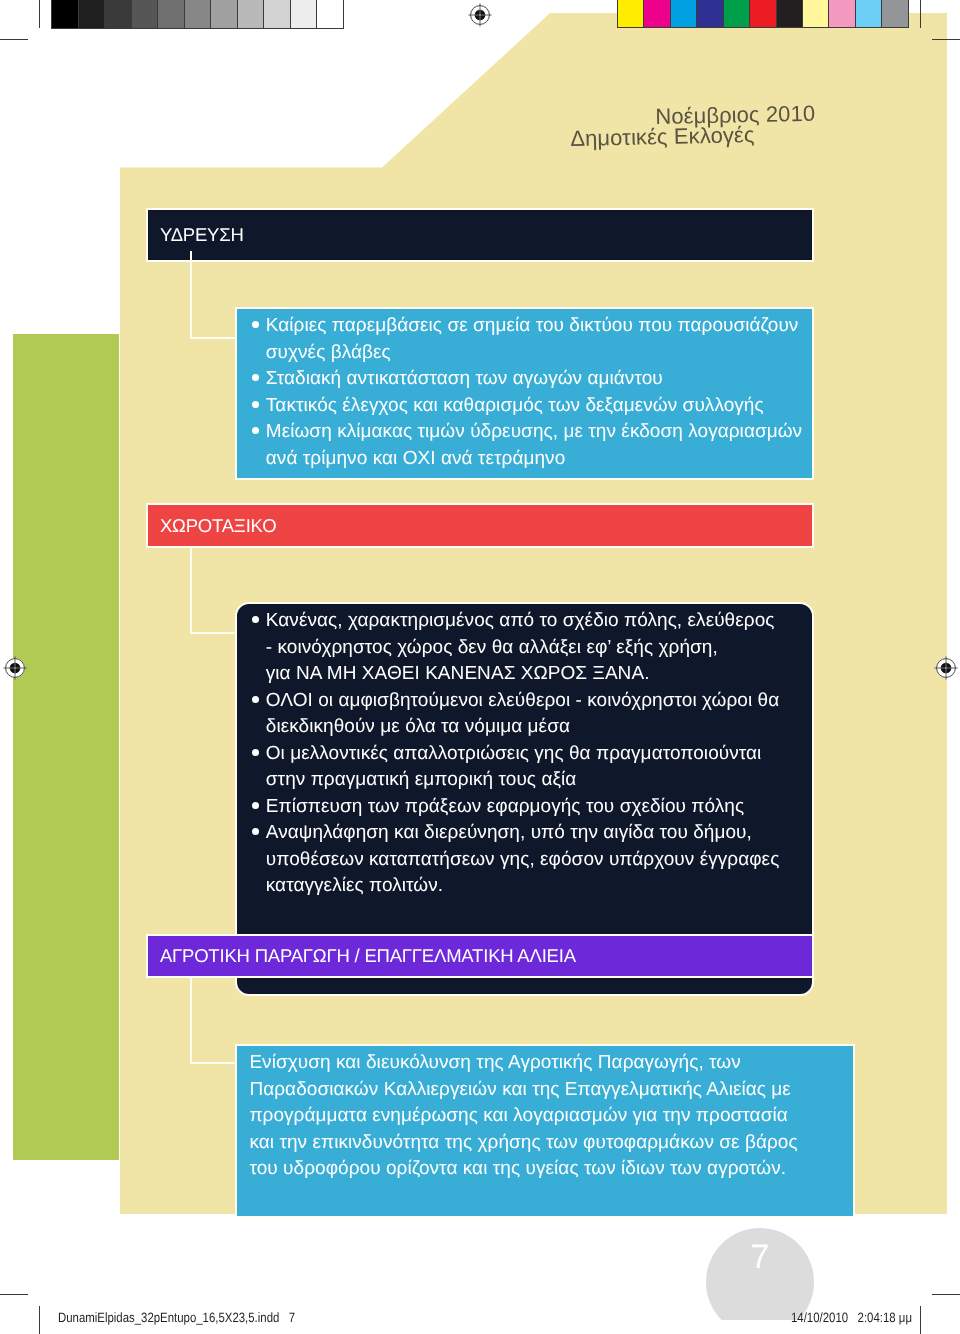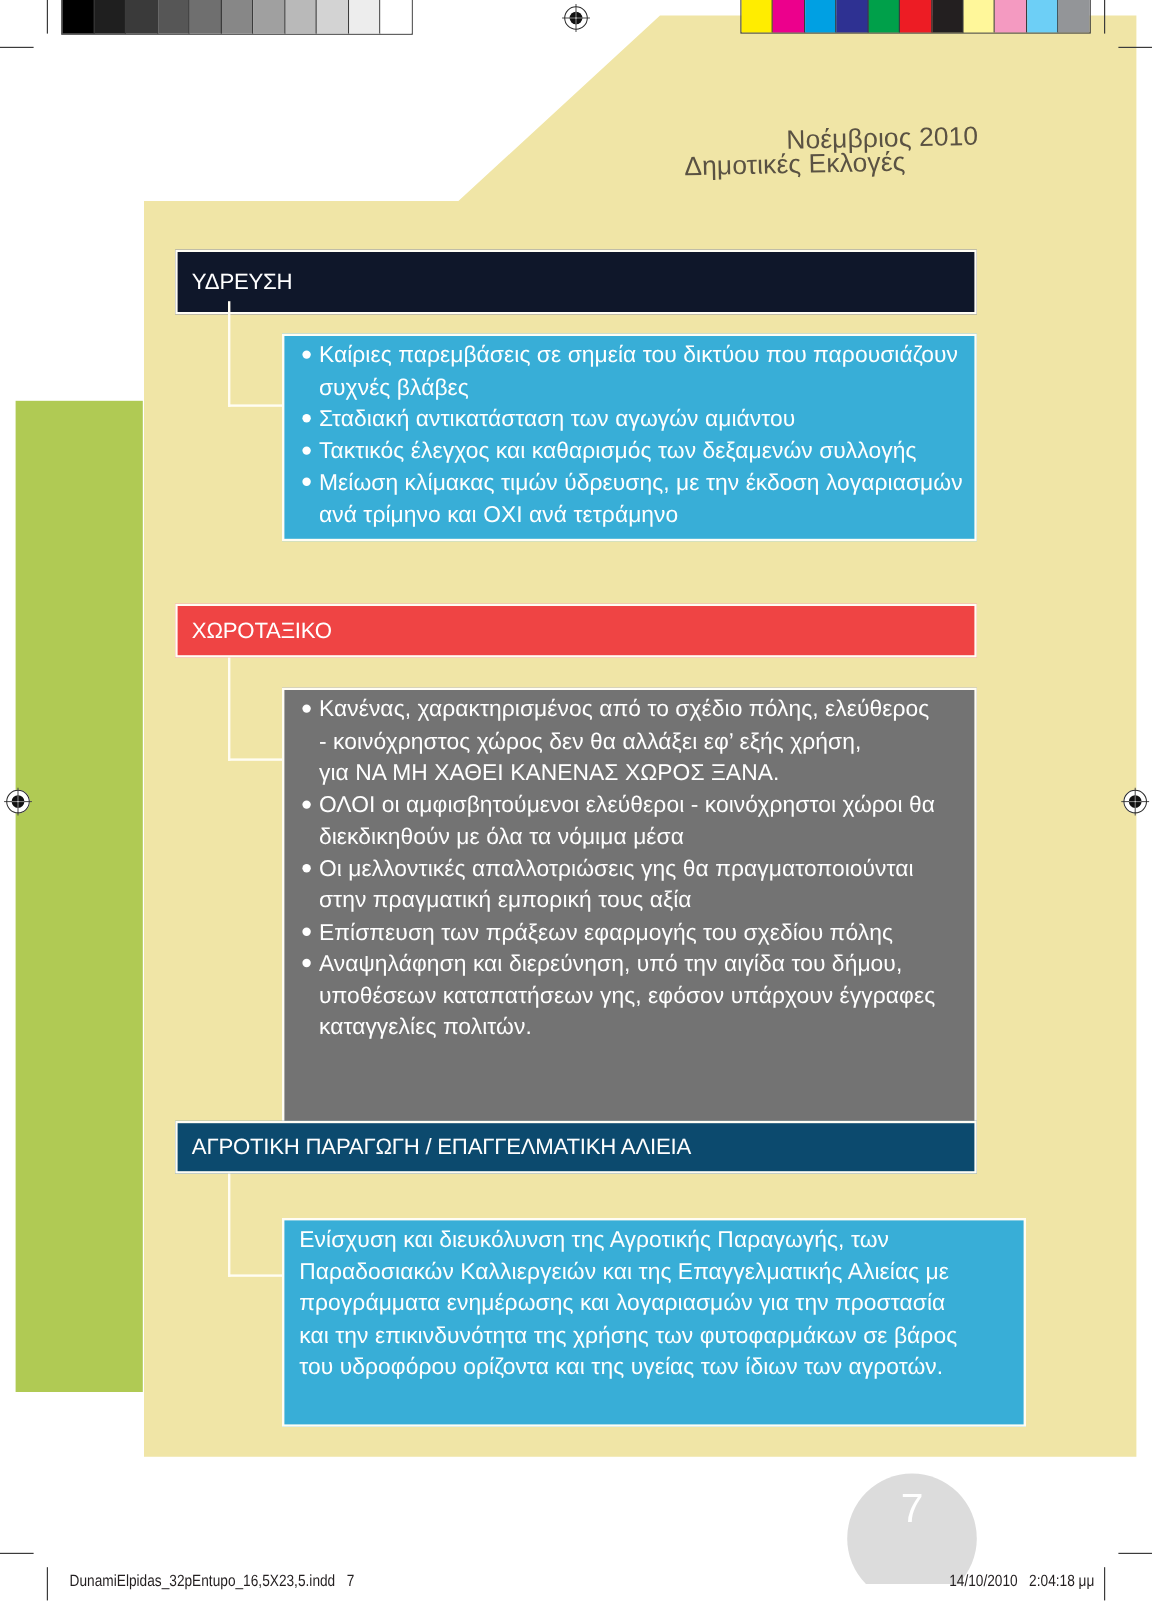--- a/index.html
+++ b/index.html
@@ -24,21 +24,21 @@
   .headline{position:absolute;color:#5a5243;white-space:nowrap;
             font-size:22px;letter-spacing:0.1px;transform-origin:0 0;}
 
   .bar{position:absolute;background:#38aed7;box-sizing:border-box;
        border:2px solid #fffdf4;display:flex;align-items:center;}
   .bar span{color:#ffffff;font-size:18.5px;letter-spacing:-0.2px;padding-left:12px;}
 
   .connector{position:absolute;border-left:2px solid #fffdf2;border-bottom:2px solid #fffdf2;}
 
   .box{position:absolute;background:#38aed7;color:#ffffff;box-sizing:border-box;
-       border:2px solid #fffdf4;}
+       border:2px solid #fffdf4;margin-top:29px;}
   .box .bullet{position:relative;padding-left:10.4px;}
   .box .para{position:relative;margin-left:-6px;}
   .box .bullet::before{content:"";position:absolute;left:-3.2px;top:8px;width:7px;height:7px;
                   border-radius:50%;background:#ffffff;}
   .box .ln{font-size:19px;line-height:26.5px;white-space:nowrap;letter-spacing:0.06px;}
 
   .pageclip{position:absolute;overflow:hidden;}
   .pagecircle{position:absolute;border-radius:50%;background:#dcdcdc;
               display:flex;align-items:flex-start;justify-content:center;}
   .pagecircle span{color:#ffffff;font-size:34px;line-height:1;padding-top:12px;}
@@ -77,21 +77,21 @@
       <div class="bullet">
         <div class="ln">Μείωση κλίμακας τιμών ύδρευσης, με την έκδοση λογαριασμών</div>
         <div class="ln">ανά τρίμηνο και ΟΧΙ ανά τετράμηνο</div>
       </div>
     </div>
 
   <div class="bar" style="left: 145.9px; top: 503.4px; width: 668.2px; height: 44.8px; background: #ef4444;">
     <span>ΧΩΡΟΤΑΞΙΚΟ</span>
   </div>
   <div class="connector" style="left:189.5px;top:548px;width:46.5px;height:84px;"></div>
-  <div class="box" id="box1" style="left: 235.4px; top: 572.9px; width: 578.5px; height: 394px; padding: 4.5px 0px 0px 18px; background: #737373;">
+  <div class="box" id="box1" style="left: 235.4px; top: 572.9px; width: 578.5px; height: 394px; padding: 4.5px 0px 0px 18px; background: #0f172a; border-radius: 14px;">
       <div class="bullet">
         <div class="ln">Κανένας, χαρακτηρισμένος από το σχέδιο πόλης, ελεύθερος</div>
         <div class="ln">- κοινόχρηστος χώρος δεν θα αλλάξει εφ’ εξής χρήση,</div>
         <div class="ln">για ΝΑ ΜΗ ΧΑΘΕΙ ΚΑΝΕΝΑΣ ΧΩΡΟΣ ΞΑΝΑ.</div>
       </div>
       <div class="bullet">
         <div class="ln">ΟΛΟΙ οι αμφισβητούμενοι ελεύθεροι - κοινόχρηστοι χώροι θα</div>
         <div class="ln">διεκδικηθούν με όλα τα νόμιμα μέσα</div>
       </div>
       <div class="bullet">
@@ -101,21 +101,21 @@
       <div class="bullet">
         <div class="ln">Επίσπευση των πράξεων εφαρμογής του σχεδίου πόλης</div>
       </div>
       <div class="bullet">
         <div class="ln">Αναψηλάφηση και διερεύνηση, υπό την αιγίδα του δήμου,</div>
         <div class="ln">υποθέσεων καταπατήσεων γης, εφόσον υπάρχουν έγγραφες</div>
         <div class="ln">καταγγελίες πολιτών.</div>
       </div>
     </div>
 
-  <div class="bar" style="left: 145.9px; top: 933.5px; width: 668.2px; height: 44.2px; background: #0c4a6e;">
+  <div class="bar" style="left: 145.9px; top: 933.5px; width: 668.2px; height: 44.2px; background: #6d28d9;">
     <span>ΑΓΡΟΤΙΚΗ ΠΑΡΑΓΩΓΗ / ΕΠΑΓΓΕΛΜΑΤΙΚΗ ΑΛΙΕΙΑ</span>
   </div>
   <div class="connector" style="left:189.5px;top:977.7px;width:46.5px;height:84.6px;"></div>
   <div class="box" id="box2" style="left: 235.4px; top: 1014.5px; width: 620px; height: 174px; padding: 4.5px 0px 0px 18px; background: rgb(56, 174, 215);">
       <div class="para">
         <div class="ln">Ενίσχυση και διευκόλυνση της Αγροτικής Παραγωγής, των</div>
         <div class="ln">Παραδοσιακών Καλλιεργειών και της Επαγγελματικής Αλιείας με</div>
         <div class="ln">προγράμματα ενημέρωσης και λογαριασμών για την προστασία</div>
         <div class="ln">και την επικινδυνότητα της χρήσης των φυτοφαρμάκων σε βάρος</div>
         <div class="ln">του υδροφόρου ορίζοντα και της υγείας των ίδιων των αγροτών.</div>

